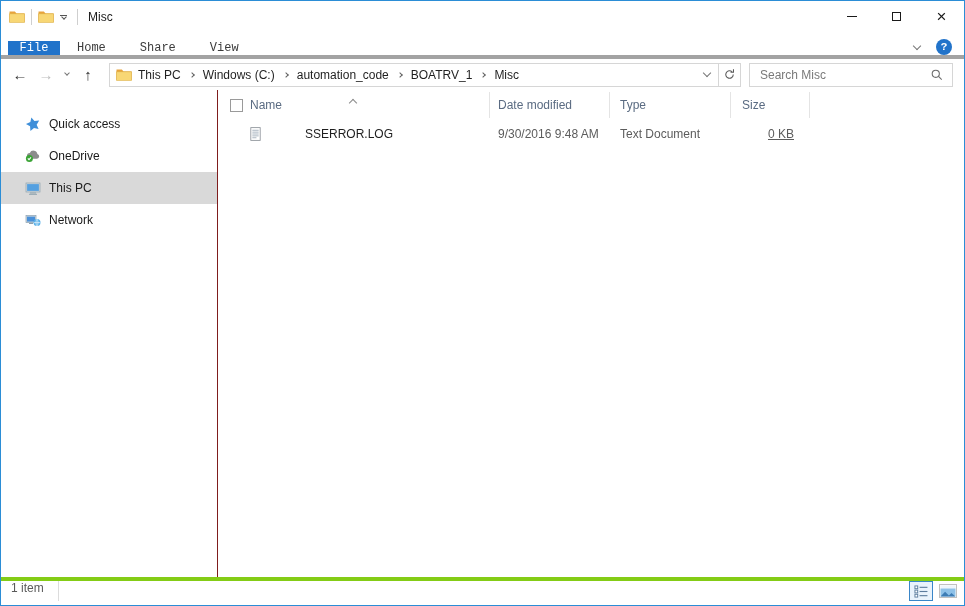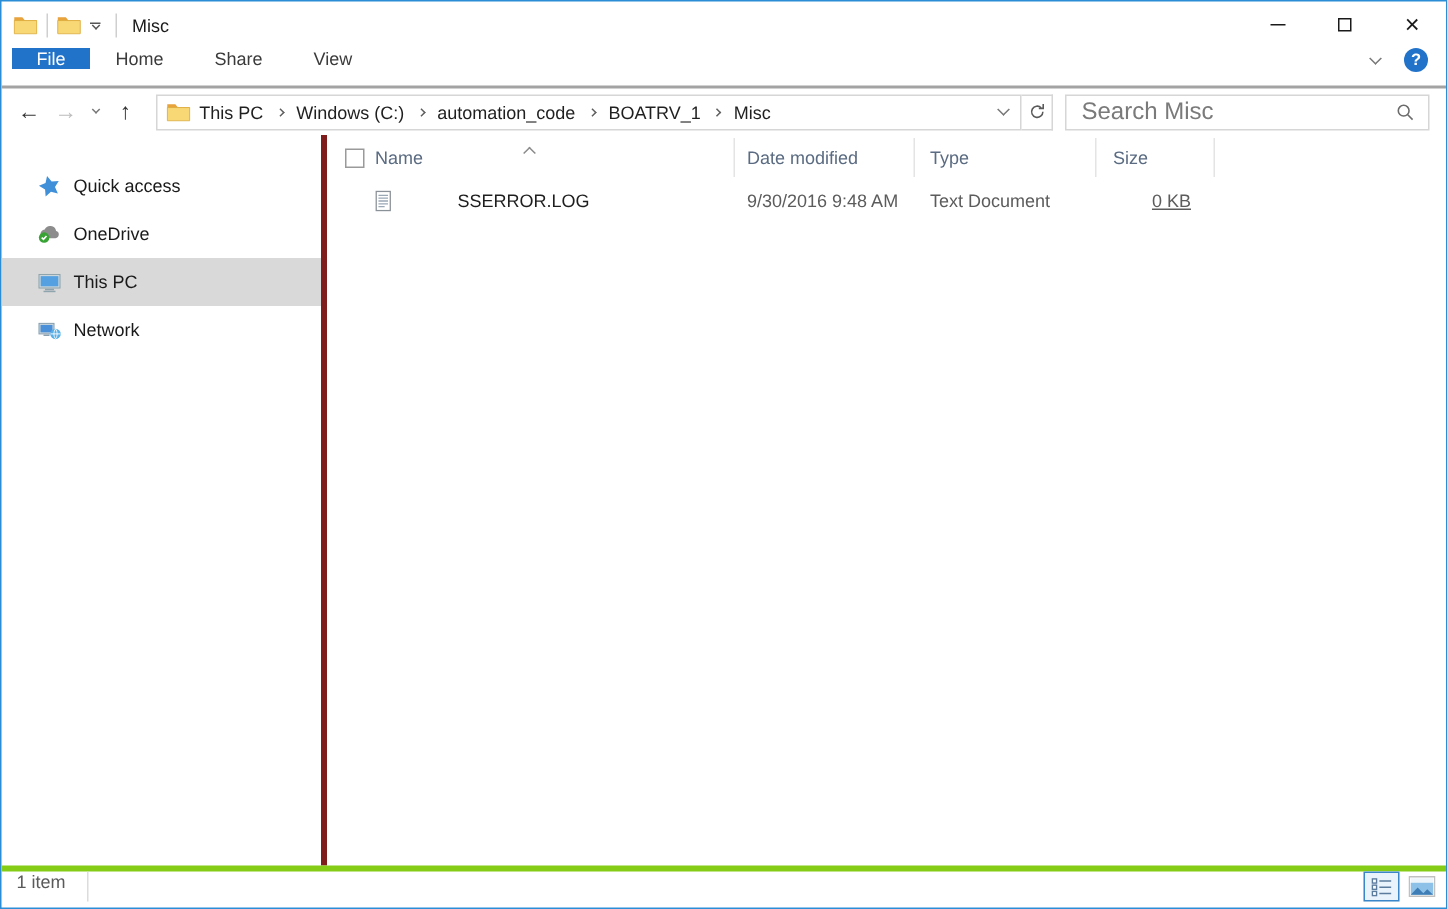--- a/index.html
+++ b/index.html
@@ -18,21 +18,21 @@
   .qat-arrow{display:inline-flex;flex-direction:column;align-items:center;margin:0 4px 0 6px;cursor:default;}
   .qline{width:7px;border-top:1px solid #555;margin-bottom:2px;}
   .title{font-size:12px;color:#1a1a1a;margin-left:4px;}
   .wcontrols{margin-left:auto;display:flex;height:31px;}
   .wbtn{width:45px;height:31px;display:flex;align-items:center;justify-content:center;}
   .min-glyph{width:10px;height:1px;background:#1a1a1a;display:block;}
   .max-glyph{width:9px;height:9px;border:1px solid #1a1a1a;display:block;}
   .close-glyph{font-size:17px;line-height:1;color:#1a1a1a;}
 
   
-  .tabs{height:27px;flex:0 0 27px;display:flex;align-items:flex-start;border-bottom:2px solid #a3a3a3;}
+  .tabs{height:27px;flex:0 0 27px;display:flex;align-items:flex-end;border-bottom:4px solid #a3a3a3;font-family:Liberation Mono, monospace;}
   .tab{display:flex;align-items:center;justify-content:center;font-size:12px;color:#3b3b3b;padding:0 17px;}
   .tab.file{background:var(--file-tab);color:#fff;width:52px;padding:0;margin-left:7px;}
   .tabs-right{margin-left:auto;display:flex;align-items:center;gap:16px;padding-right:12px;}
   .help{width:16px;height:16px;border-radius:50%;background:var(--help);color:#fff;font-size:11px;
     font-weight:bold;display:flex;align-items:center;justify-content:center;}
 
   
   .chev{display:inline-block;width:6px;height:6px;border-right:1.4px solid #777;border-bottom:1.4px solid #777;}
   .chev.down{transform:rotate(45deg);margin-top:-3px;}
   .chev.up{border:none;border-left:1px solid #8a8a8a;border-top:1px solid #8a8a8a;transform:rotate(45deg);}
@@ -47,26 +47,26 @@
   .addrbox{width:610px;height:24px;border:1px solid #d6d6d6;background:#fff;display:flex;
     align-items:center;padding:0 8px 0 6px;margin-left:8px;}
   .breadcrumb{display:flex;align-items:center;font-size:12px;color:#1f1f1f;margin-left:6px;}
   .crumbsep{width:4px;height:4px;border-top:1.2px solid #5f5f5f;border-right:1.2px solid #5f5f5f;
     transform:rotate(45deg);margin:0 9px;}
   .addr-dd{margin-left:auto;}
   .refreshbox{width:22px;height:24px;border:1px solid #d6d6d6;border-left:none;display:flex;
     align-items:center;justify-content:center;}
   .searchbox{flex:1;height:24px;border:1px solid #d6d6d6;margin:0 11px 0 8px;display:flex;
     align-items:center;padding:0 8px;}
-  .searchbox input{flex:1;border:none;outline:none;font-size:16px;font-family:inherit;color:#1a1a1a;min-width:0;}
+  .searchbox input{flex:1;border:none;outline:none;font-size:12px;font-family:inherit;color:#1a1a1a;min-width:0;}
   .searchbox input::placeholder{color:#7a7a7a;opacity:1;}
 
   
   .content{flex:1;display:flex;min-height:0;}
-  .sidebar{width:217px;flex:0 0 217px;border-right:4px solid #7f1d1d;padding-top:18px;}
+  .sidebar{width:217px;flex:0 0 217px;border-right:1px solid #7f1d1d;padding-top:18px;}
   .side-item{height:32px;display:flex;align-items:center;padding-left:24px;font-size:12px;color:#1a1a1a;}
   .side-item .sicon{width:16px;height:16px;margin-right:8px;display:inline-flex;}
   .side-item .sicon svg{width:16px;height:16px;}
   .side-item.selected{background:var(--sel);}
 
   .filearea{flex:1;position:relative;padding-top:2px;}
   .lrow{display:grid;grid-template-columns:272px 120px 121px 79px;}
   .lheader{height:26px;}
   .hcell{display:flex;align-items:center;font-size:12px;color:#5a6b82;border-right:1px solid #e4e4e4;height:26px;}
   .hcell.c0{padding-left:32px;}

